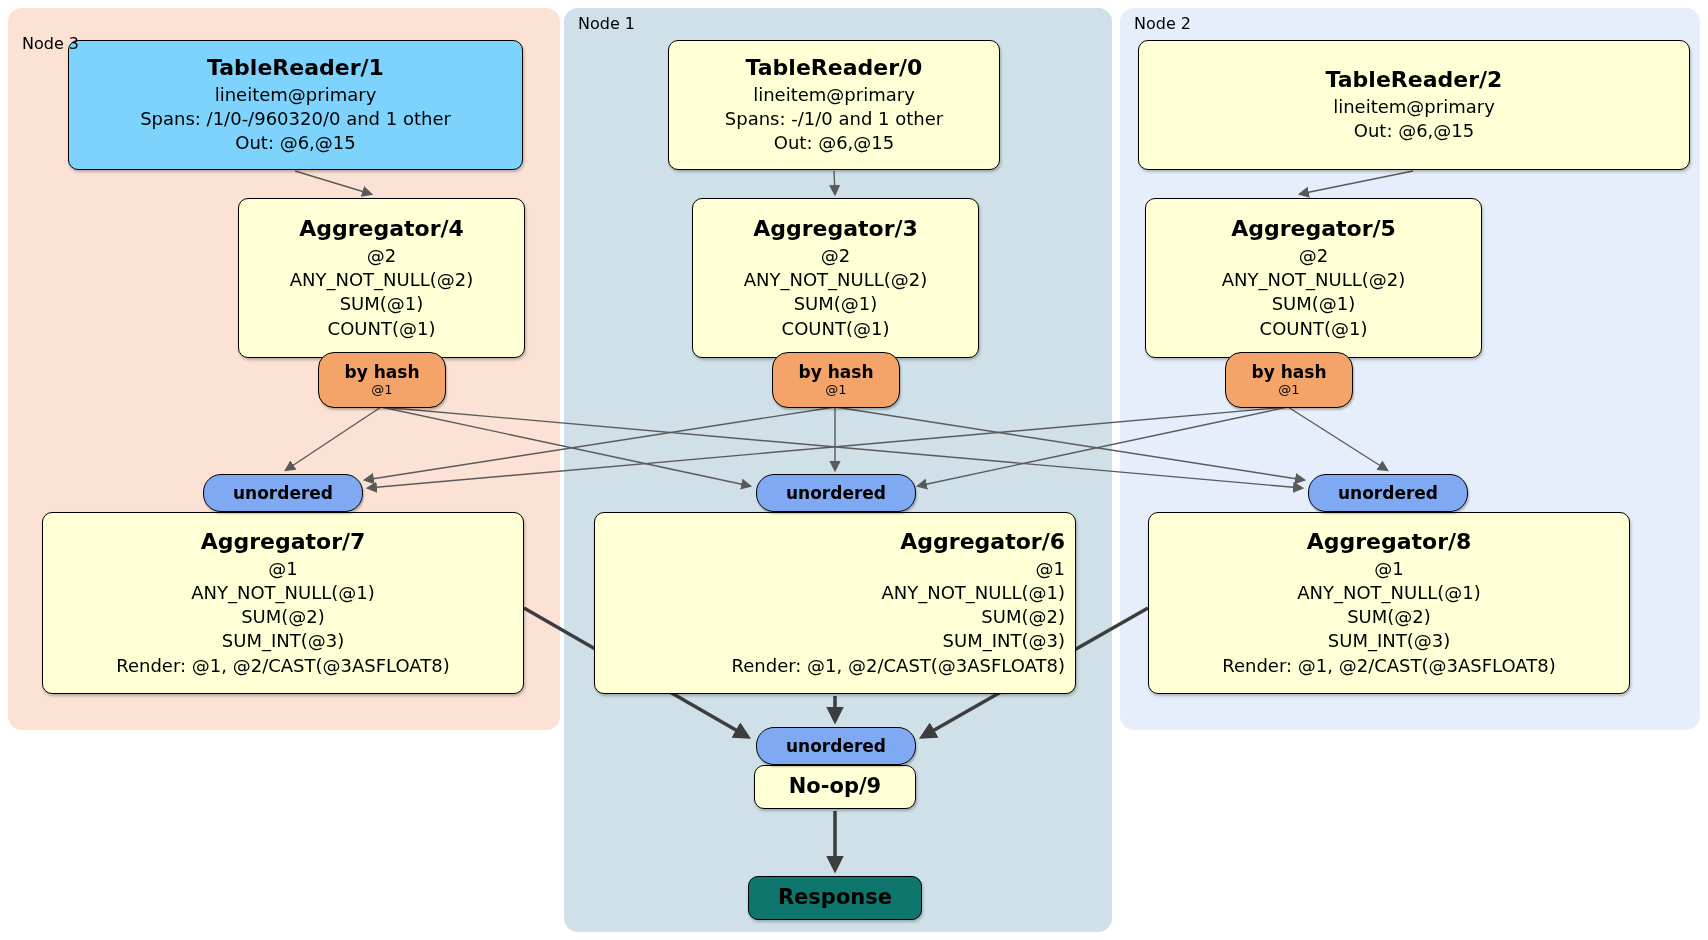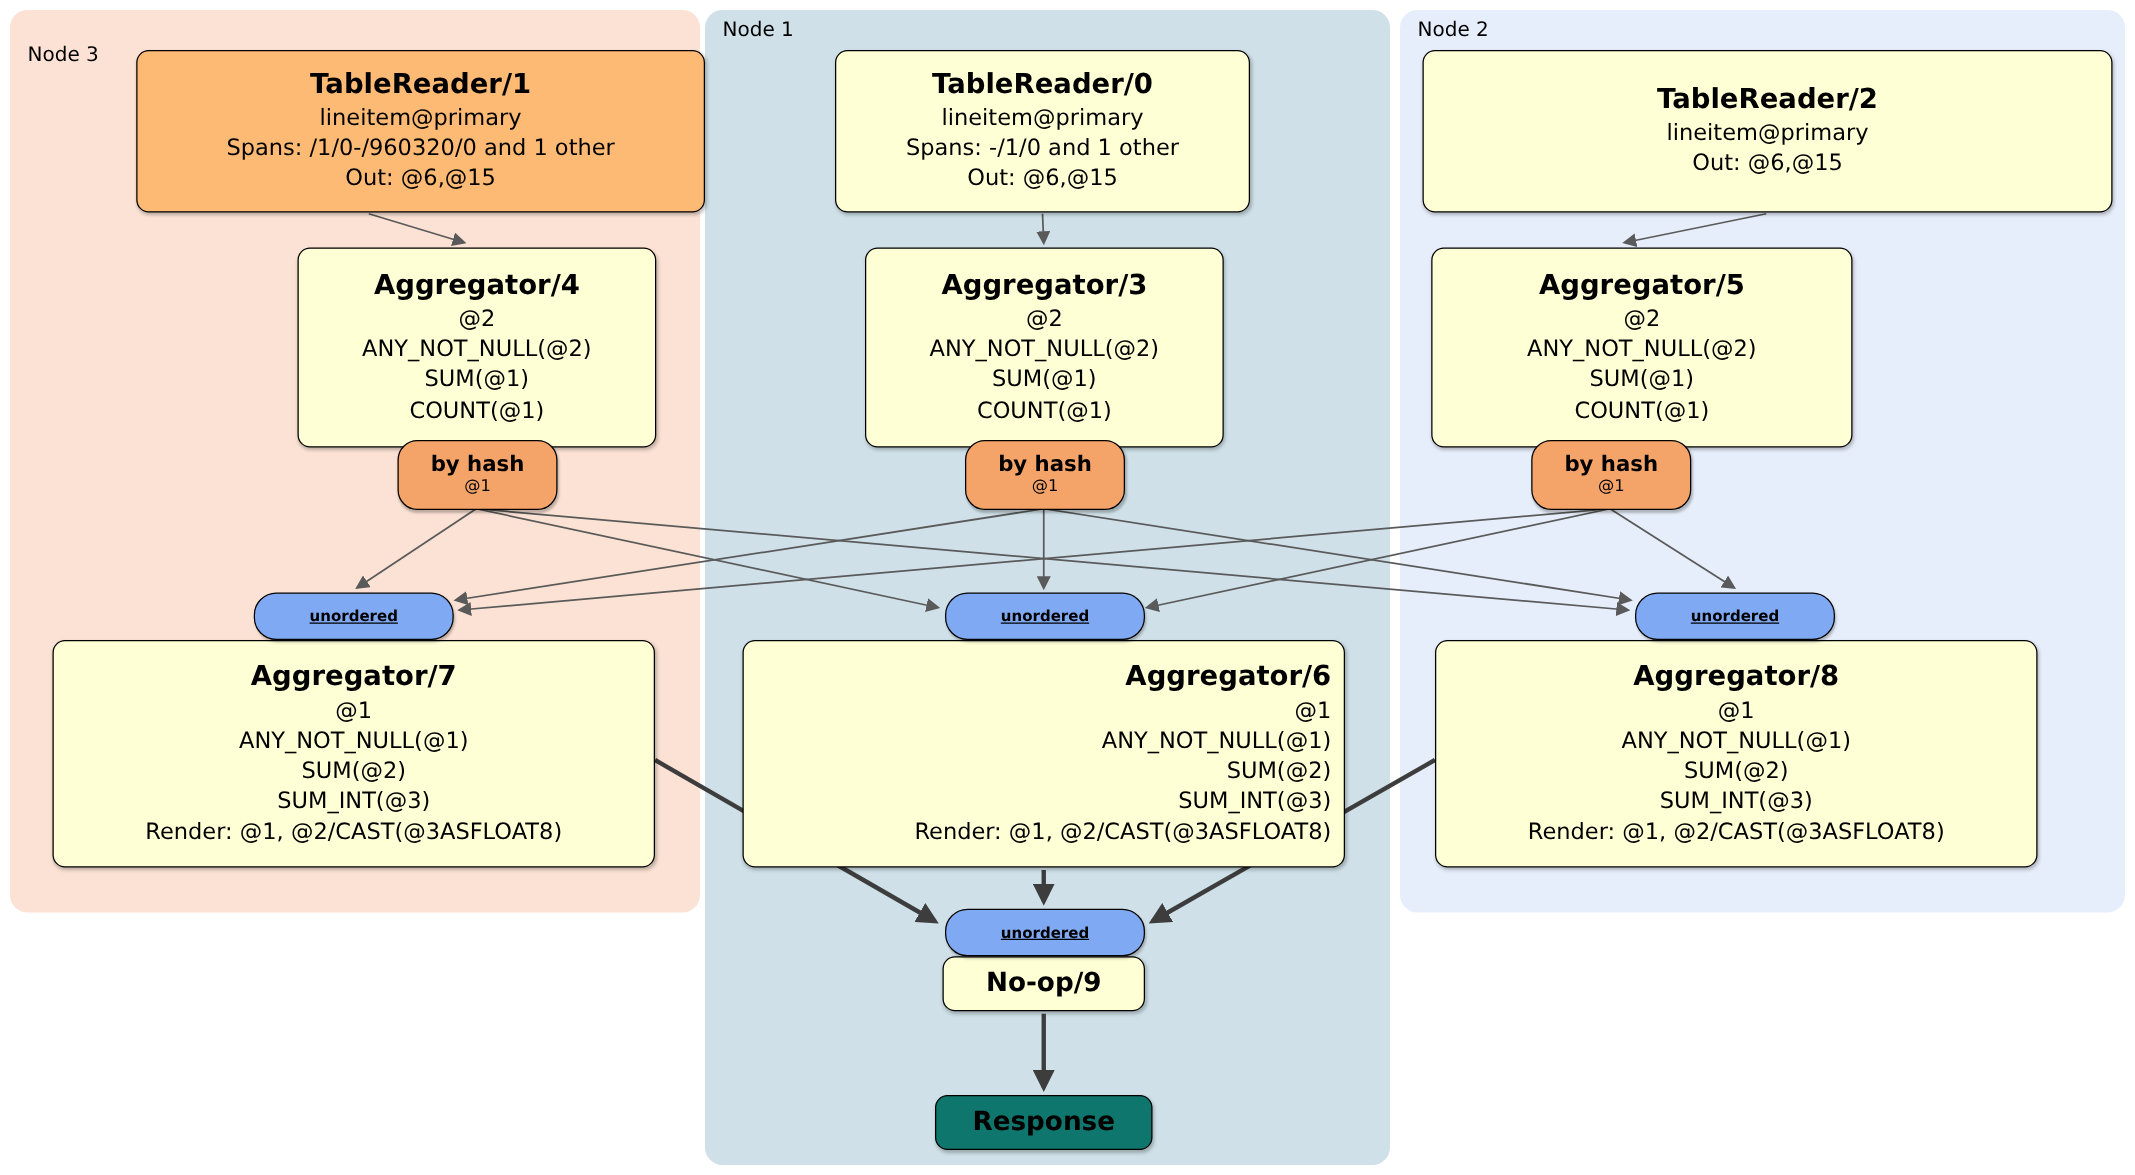--- a/index.html
+++ b/index.html
@@ -38,21 +38,21 @@
 
   .router{position:absolute;border:1.5px solid #000;border-radius:16px;display:flex;flex-direction:column;
           align-items:center;justify-content:center;z-index:3;box-shadow:1px 2px 2px rgba(0,0,0,.25);}
   .r3{left:318px;top:352px;width:126px;height:54px;}
   .r1{left:772px;top:352px;width:126px;height:54px;}
   .r2{left:1225px;top:352px;width:126px;height:54px;}
   .router-label{font-weight:bold;font-size:17px;line-height:1.15;}
   .router-detail{font-size:13px;line-height:1.1;}
 
   .sync{position:absolute;border:1.5px solid #000;border-radius:18px;display:flex;align-items:center;
-        justify-content:center;font-weight:bold;font-size:12px;z-index:3;box-shadow:1px 2px 2px rgba(0,0,0,.25);text-decoration:underline;}
+        justify-content:center;font-weight:bold;font-size:17px;z-index:3;box-shadow:1px 2px 2px rgba(0,0,0,.25);}
   .s3{left:203px;top:474px;width:158px;height:36px;}
   .s1{left:756px;top:474px;width:158px;height:36px;}
   .s2{left:1308px;top:474px;width:158px;height:36px;}
   .sfinal{left:756px;top:727px;width:158px;height:36px;}
 </style>
 </head>
 <body>
 
 <div class="stage">
 
@@ -91,21 +91,21 @@
       <line x1="1288" y1="407" x2="1387" y2="470" marker-end="url(#mThin)"></line>
     </g>
     <g stroke="#3d3d3d" stroke-width="3.5">
       <line x1="524" y1="608" x2="748" y2="737" marker-end="url(#mThick)"></line>
       <line x1="835" y1="696" x2="835" y2="721" marker-end="url(#mThick)"></line>
       <line x1="1148" y1="608" x2="922" y2="737" marker-end="url(#mThick)"></line>
       <line x1="835" y1="811" x2="835" y2="870" marker-end="url(#mThick)"></line>
     </g>
   </svg>
 
-  <div class="box tr1" style="background-color: #fdba74; margin-left: 41px;">
+  <div class="box tr1" style="background-color: #7dd3fc;">
     <div class="box-title">TableReader/1</div>
     <div class="box-line">lineitem@primary</div>
     <div class="box-line">Spans: /1/0-/960320/0 and 1 other</div>
     <div class="box-line">Out: @6,@15</div>
   </div>
 
   <div class="box tr0" style="background-color: rgb(255, 255, 214);">
     <div class="box-title">TableReader/0</div>
     <div class="box-line">lineitem@primary</div>
     <div class="box-line">Spans: -/1/0 and 1 other</div>

